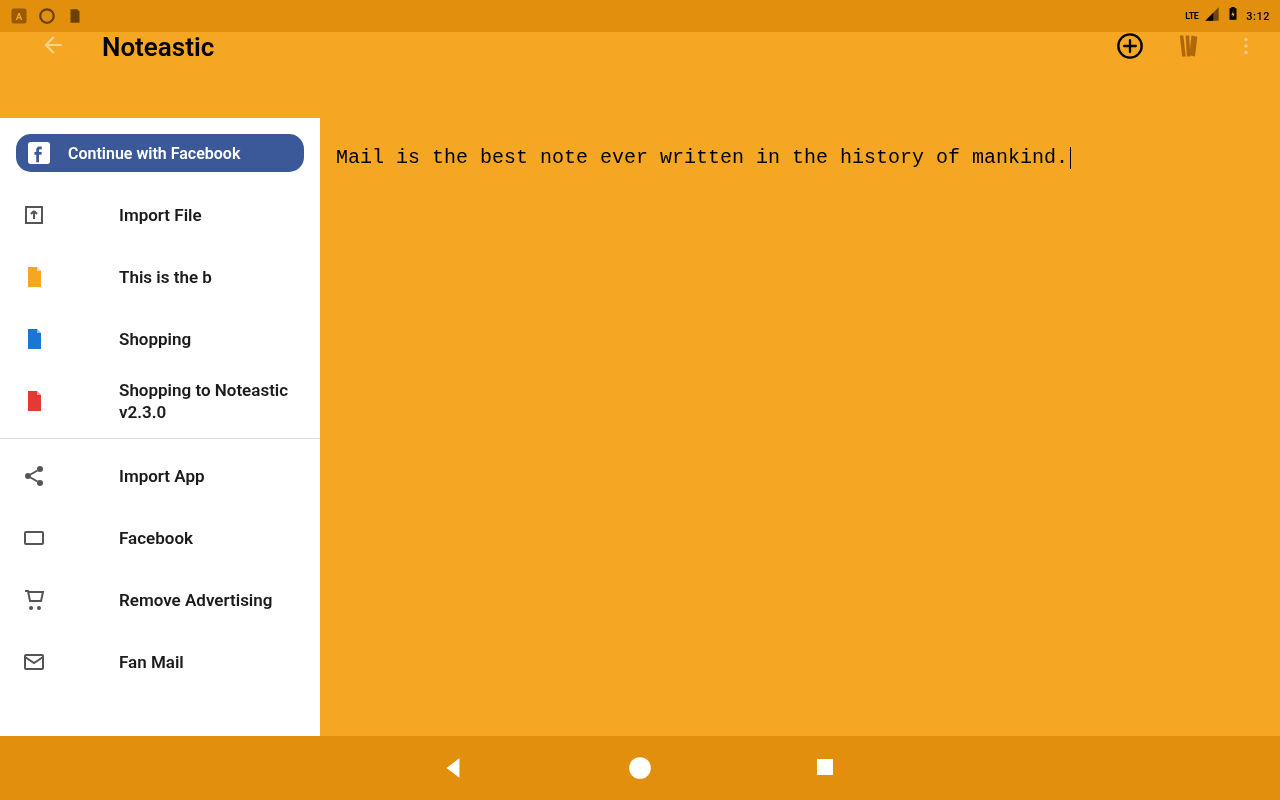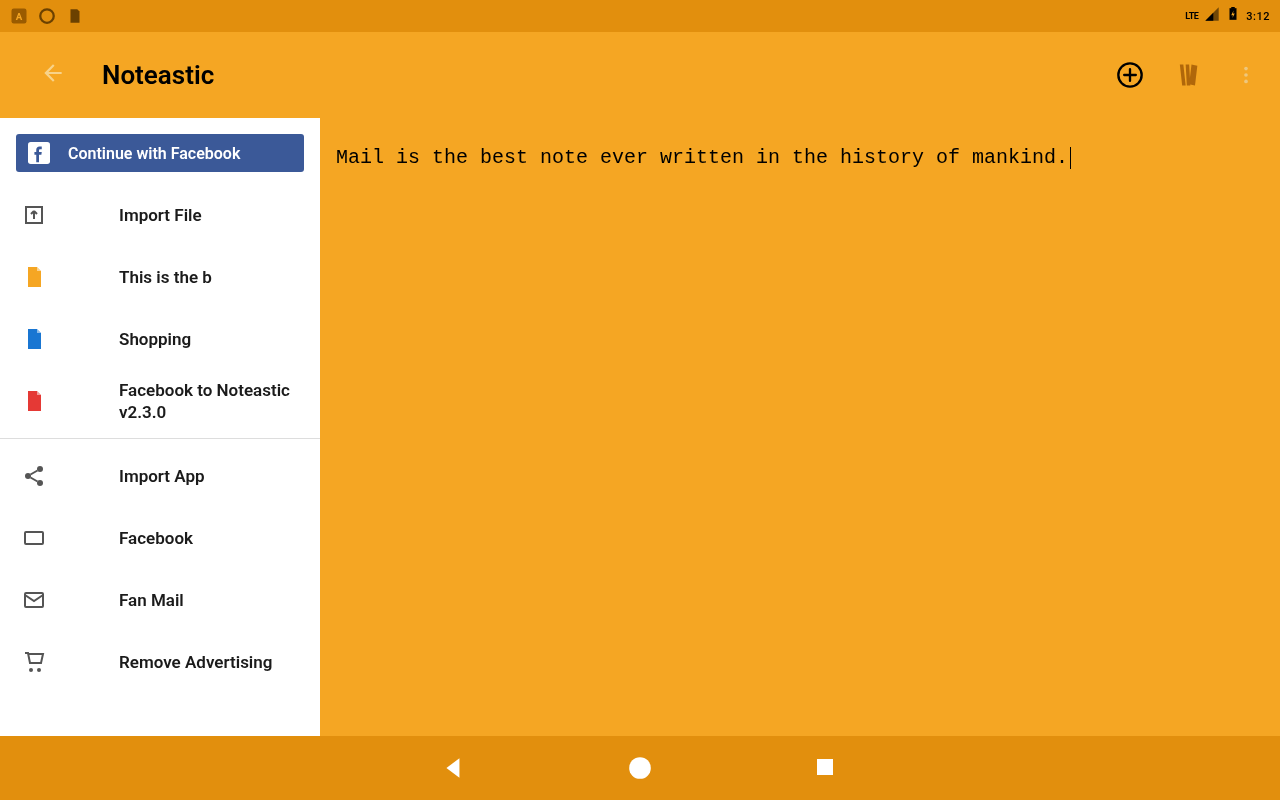--- a/index.html
+++ b/index.html
@@ -11,35 +11,35 @@
     height: 32px; background: #e28f0d; display: flex; align-items: center;
     padding: 0 10px; color: #000;
   }
   .status-left { display: flex; gap: 10px; align-items: center; }
   .status-left .sb-icon { width: 18px; height: 18px; }
   .status-right { margin-left: auto; display: flex; align-items: center; gap: 6px; font-size: 16px; font-weight: 500; justify-content: space-between; }
   .sb-time { font-size: 11px; font-weight: 500; letter-spacing: 0.5px; }
 
   
   .app-bar {
-    height: 86px; background: #f5a623; display: flex; align-items: center;
+    height: 86px; background: #f5a623; display: flex; align-items: flex-start;
     padding: 0 20px 0 40px;
   }
   .back-arrow { color: #f6d79a; margin-right: 36px; cursor: pointer; }
   .app-title { font-size: 26px; font-weight: 600; color: #000; }
   .app-actions { margin-left: auto; display: flex; align-items: center; gap: 30px; }
   .action-btn { width: 28px; height: 28px; cursor: pointer; display:flex; align-items:center; justify-content:center; }
 
   
   .content { flex: 1; display: flex; min-height: 0; }
 
   
   .sidebar { width: 320px; background: #fff; display: flex; flex-direction: column; overflow-y: auto; }
   .fb-btn {
-    margin: 16px 16px 12px 16px; background: #3b5998; color: #fff; border-radius: 3px;
+    margin: 16px 16px 12px 16px; background: #3b5998; color: #fff; border-radius: 15px;
     display: flex; align-items: center; height: 38px; cursor: pointer;
   }
   .fb-icon { width: 22px; height: 22px; margin-left: 12px; margin-right: 18px; }
   .fb-label { font-size: 16px; font-weight: 600; }
 
   .side-item {
     display: flex; align-items: center; padding: 0 22px; min-height: 62px;
     cursor: pointer; color: #1b1b1b; gap: 33px;
   }
   .side-item .s-icon { width: 24px; height: 24px; flex-shrink: 0; }
@@ -177,21 +177,21 @@
       <span class="s-label">Shopping</span>
     </div>
 
     <div class="side-item">
       <span class="s-icon">
         <svg viewBox="0 0 24 24" width="24" height="24">
             <path d="M6 2h9l4 4v16H6z" fill="#e53935"></path>
             <path d="M15 2v4h4" fill="#fff" fill-opacity="0.5"></path>
           </svg>
       </span>
-      <span class="s-label">Facebook to Noteastic v2.3.0</span>
+      <span class="s-label">Shopping to Noteastic v2.3.0</span>
     </div>
 
     <div class="divider"></div>
 
     <div class="side-item">
       <span class="s-icon">
         <svg viewBox="0 0 24 24" width="24" height="24">
             <circle cx="18" cy="5" r="3" fill="#555"></circle>
             <circle cx="6" cy="12" r="3" fill="#555"></circle>
             <circle cx="18" cy="19" r="3" fill="#555"></circle>
@@ -206,36 +206,36 @@
         <svg viewBox="0 0 24 24" width="24" height="24">
             <rect x="3" y="6" width="18" height="12" rx="1" fill="none" stroke="#555" stroke-width="2"></rect>
           </svg>
       </span>
       <span class="s-label">Facebook</span>
     </div>
 
     <div class="side-item">
       <span class="s-icon">
         <svg viewBox="0 0 24 24" width="24" height="24">
-            <rect x="3" y="5" width="18" height="14" rx="1" fill="none" stroke="#555" stroke-width="2"></rect>
-            <path d="M3 7l9 6 9-6" stroke="#555" stroke-width="2" fill="none"></path>
-          </svg>
-      </span>
-      <span class="s-label">Fan Mail</span>
-    </div>
-
-    <div class="side-item">
-      <span class="s-icon">
-        <svg viewBox="0 0 24 24" width="24" height="24">
             <path d="M7 4h14l-2 9H8L6 3H3" fill="none" stroke="#555" stroke-width="2"></path>
             <circle cx="9" cy="20" r="2" fill="#555"></circle>
             <circle cx="17" cy="20" r="2" fill="#555"></circle>
           </svg>
       </span>
       <span class="s-label">Remove Advertising</span>
+    </div>
+
+    <div class="side-item">
+      <span class="s-icon">
+        <svg viewBox="0 0 24 24" width="24" height="24">
+            <rect x="3" y="5" width="18" height="14" rx="1" fill="none" stroke="#555" stroke-width="2"></rect>
+            <path d="M3 7l9 6 9-6" stroke="#555" stroke-width="2" fill="none"></path>
+          </svg>
+      </span>
+      <span class="s-label">Fan Mail</span>
     </div>
   </div>
 
   <div class="editor">
     <span>Mail is the best note ever written in the history of mankind.</span><span class="cursor-bar"></span>
   </div>
 </div>
 
 <div class="nav-bar">
   <div class="nav-btn">

